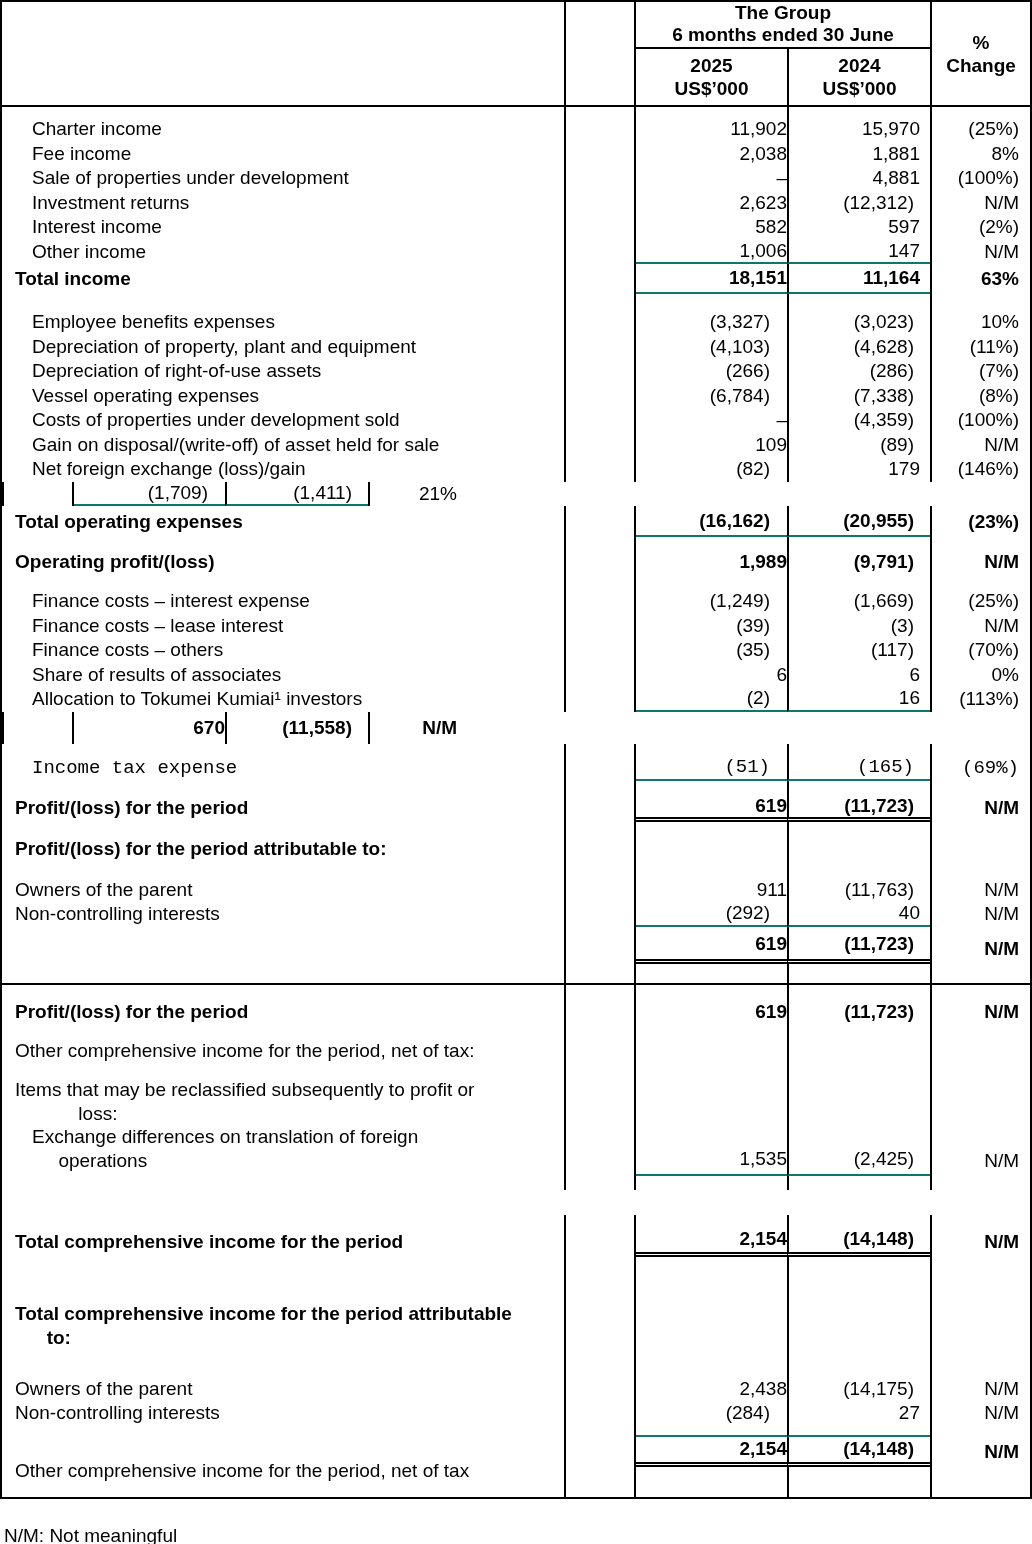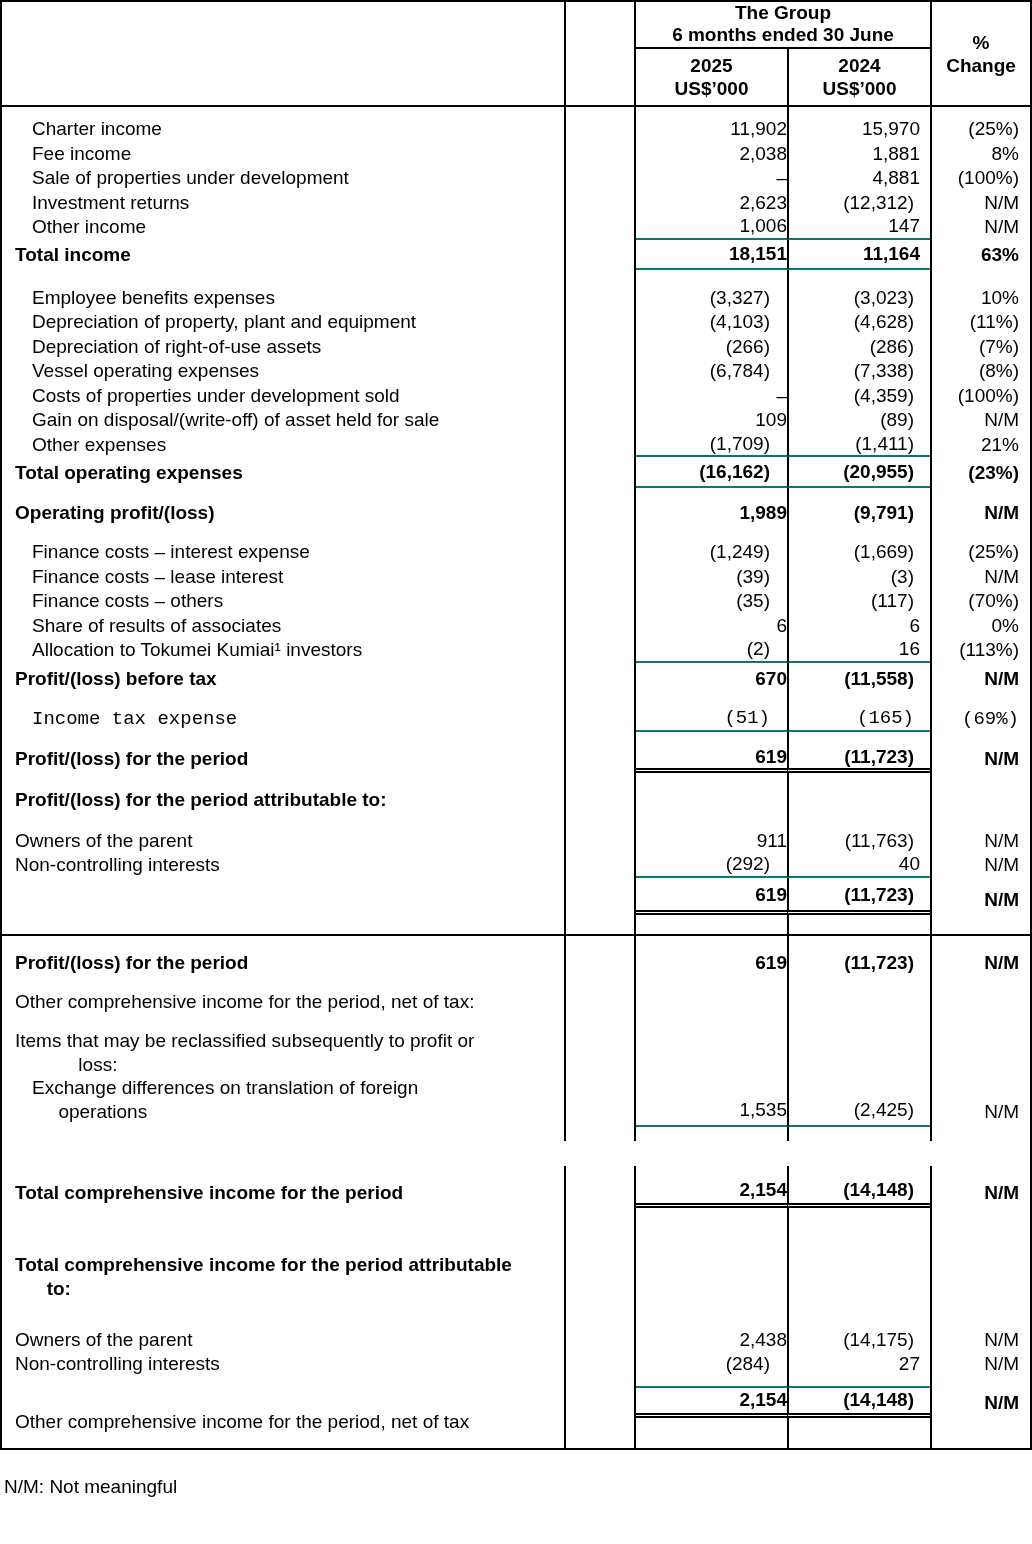--- a/index.html
+++ b/index.html
@@ -97,20 +97,27 @@
             <div class="cell c-pct">(100%)</div>
           </div>
           <div class="trow" style="height: 24.5px;">
             <div class="cell c-label indent">Investment returns</div>
             <div class="cell c-note"></div>
             <div class="cell c-num c-2025">2,623</div>
             <div class="cell c-num c-2024 paren">(12,312)</div>
             <div class="cell c-pct">N/M</div>
           </div>
           <div class="trow" style="height: 24.5px;">
+            <div class="cell c-label indent">Interest income</div>
+            <div class="cell c-note"></div>
+            <div class="cell c-num c-2025">582</div>
+            <div class="cell c-num c-2024">597</div>
+            <div class="cell c-pct">(2%)</div>
+          </div>
+          <div class="trow" style="height: 24.5px;">
             <div class="cell c-label indent">Other income</div>
             <div class="cell c-note"></div>
             <div class="cell c-num c-2025 rule-s">1,006</div>
             <div class="cell c-num c-2024 rule-s">147</div>
             <div class="cell c-pct">N/M</div>
           </div>
           <div class="trow bold" style="height: 30px;">
             <div class="cell c-label">Total income</div>
             <div class="cell c-note"></div>
             <div class="cell c-num c-2025 rule-s">18,151</div>
@@ -160,21 +167,27 @@
             <div class="cell c-pct">(100%)</div>
           </div>
           <div class="trow" style="height: 24.5px;">
             <div class="cell c-label indent">Gain on disposal/(write-off) of asset held for sale</div>
             <div class="cell c-note"></div>
             <div class="cell c-num c-2025">109</div>
             <div class="cell c-num c-2024 paren">(89)</div>
             <div class="cell c-pct">N/M</div>
           </div>
           <div class="trow" style="height: 24.5px;">
-            <div class="cell c-label indent">Other expenses</div>
+            <div class="cell c-label indent">Net foreign exchange (loss)/gain</div>
+            <div class="cell c-note"></div>
+            <div class="cell c-num c-2025 paren">(82)</div>
+            <div class="cell c-num c-2024">179</div>
+            <div class="cell c-pct">(146%)</div>
+          </div>
+          <div class="trow" style="height: 24.5px;">
             <div class="cell c-note"></div>
             <div class="cell c-num c-2025 rule-s paren">(1,709)</div>
             <div class="cell c-num c-2024 rule-s paren">(1,411)</div>
             <div class="cell c-pct">21%</div>
           </div>
           <div class="trow bold" style="height: 31px;">
             <div class="cell c-label">Total operating expenses</div>
             <div class="cell c-note"></div>
             <div class="cell c-num c-2025 rule-s paren">(16,162)</div>
             <div class="cell c-num c-2024 rule-s paren">(20,955)</div>
@@ -230,21 +243,20 @@
             <div class="cell c-pct">0%</div>
           </div>
           <div class="trow" style="height: 24.5px;">
             <div class="cell c-label indent">Allocation to Tokumei Kumiai¹ investors</div>
             <div class="cell c-note"></div>
             <div class="cell c-num c-2025 rule-s paren">(2)</div>
             <div class="cell c-num c-2024 rule-s">16</div>
             <div class="cell c-pct">(113%)</div>
           </div>
           <div class="trow bold" style="height: 32px;">
-            <div class="cell c-label">Profit/(loss) before tax</div>
             <div class="cell c-note"></div>
             <div class="cell c-num c-2025">670</div>
             <div class="cell c-num c-2024 paren">(11,558)</div>
             <div class="cell c-pct">N/M</div>
           </div>
           <div class="trow" style="height: 12px;">
             <div class="cell c-label"></div>
             <div class="cell c-note"></div>
             <div class="cell c-num c-2025"></div>
             <div class="cell c-num c-2024"></div>

